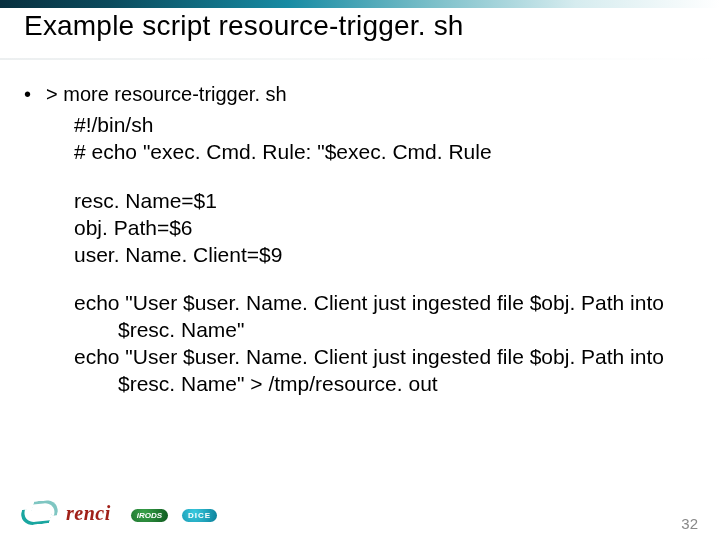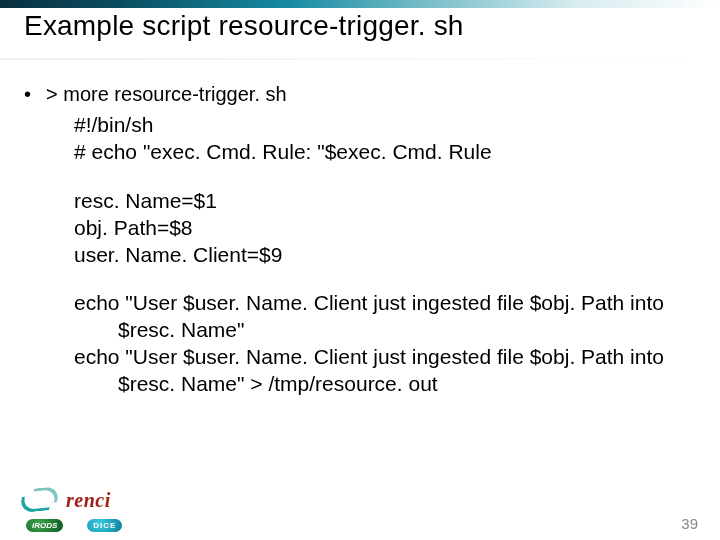--- a/index.html
+++ b/index.html
@@ -9,27 +9,27 @@
   .title { font-size: 28px; font-weight: 400; padding: 2px 24px 10px 24px; letter-spacing: 0.2px; }
   .divider { height: 2px; width: 100%; background: linear-gradient(to right, #eceff0 0%, #f6f8f8 50%, #ffffff 100%); margin-top: 6px; }
   .content { padding: 22px 24px 0 24px; }
   .bullet-row { display: flex; align-items: flex-start; font-size: 20px; margin-bottom: 6px; }
   .bullet-dot { width: 22px; font-size: 20px; line-height: 1.2; }
   .bullet-text { line-height: 1.2; }
   .code-block { padding-left: 50px; font-size: 21px; line-height: 1.28; }
   .code-block .blk { margin-bottom: 22px; }
   .code-block .ind { padding-left: 44px; }
   .footer { position: absolute; left: 0; bottom: 8px; width: 100%; display: flex; align-items: flex-end; justify-content: space-between; padding: 0 22px 0 14px; }
-  .logos { display: flex; align-items: flex-start; gap: 0; flex-direction: column; }
+  .logos { display: flex; align-items: center; gap: 0; flex-direction: row; }
   .renci { display: flex; align-items: center; gap: 4px; margin-bottom: 4px; margin-left: 2px; }
   .renci-swoosh { width: 46px; height: 30px; position: relative; }
   .renci-swoosh::before { content: ""; position: absolute; left: 4px; top: 10px; width: 28px; height: 14px; border: 3px solid #1aa6a0; border-top: none; border-right: none; border-radius: 0 0 0 18px; transform: skewX(-22deg) rotate(-6deg); }
   .renci-swoosh::after { content: ""; position: absolute; left: 16px; top: 2px; width: 24px; height: 14px; border: 3px solid #7fc6c2; border-bottom: none; border-left: none; border-radius: 0 18px 0 0; transform: skewX(-22deg) rotate(-6deg); }
   .renci-text { font-size: 20px; font-style: italic; font-weight: 700; color: #a02018; letter-spacing: 0.5px; font-family: "Times New Roman", serif; }
-  .badges { display: flex; gap: 24px; margin-left: 12px; }
+  .badges { display: flex; gap: 14px; margin-left: 20px; }
   .badge { font-size: 8px; font-weight: 700; padding: 2px 6px; border-radius: 10px; display: inline-flex; align-items: center; justify-content: center; }
   .badge.irods { background: radial-gradient(circle at 35% 30%, #3aa24a, #0e5a1f); color: #fff; font-style: italic; }
   .badge.dice { background: radial-gradient(circle at 35% 30%, #3acbe0, #0a7f99); color: #fff; letter-spacing: 1px; }
   .page-num { font-size: 15px; color: #888; }
 </style>
 </head>
 <body>
 
 <div class="slide">
   <div class="topbar"></div>
@@ -43,21 +43,21 @@
       <div class="bullet-text">&gt; more resource-trigger. sh</div>
     </div>
 
     <div class="code-block">
       <div class="blk">
         <div>#!/bin/sh</div>
         <div># echo "exec. Cmd. Rule: "$exec. Cmd. Rule</div>
       </div>
       <div class="blk">
         <div>resc. Name=$1</div>
-        <div>obj. Path=$8</div>
+        <div>obj. Path=$6</div>
         <div>user. Name. Client=$9</div>
       </div>
       <div class="blk">
         <div>echo "User $user. Name. Client just ingested file $obj. Path into</div>
         <div class="ind">$resc. Name"</div>
         <div>echo "User $user. Name. Client just ingested file $obj. Path into</div>
         <div class="ind">$resc. Name" &gt; /tmp/resource. out</div>
       </div>
     </div>
   </div>
@@ -66,15 +66,15 @@
     <div class="logos">
       <div class="renci">
         <div class="renci-swoosh"></div>
         <div class="renci-text">renci</div>
       </div>
       <div class="badges">
         <span class="badge irods">iRODS</span>
         <span class="badge dice">DICE</span>
       </div>
     </div>
-    <div class="page-num">39</div>
+    <div class="page-num">32</div>
   </div>
 </div>
 
 </body></html>

